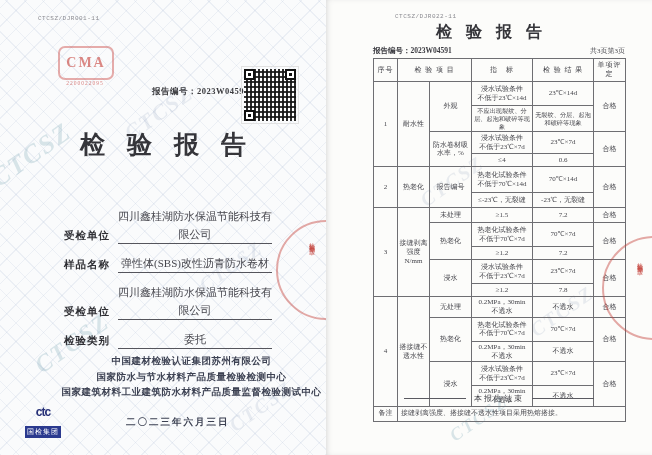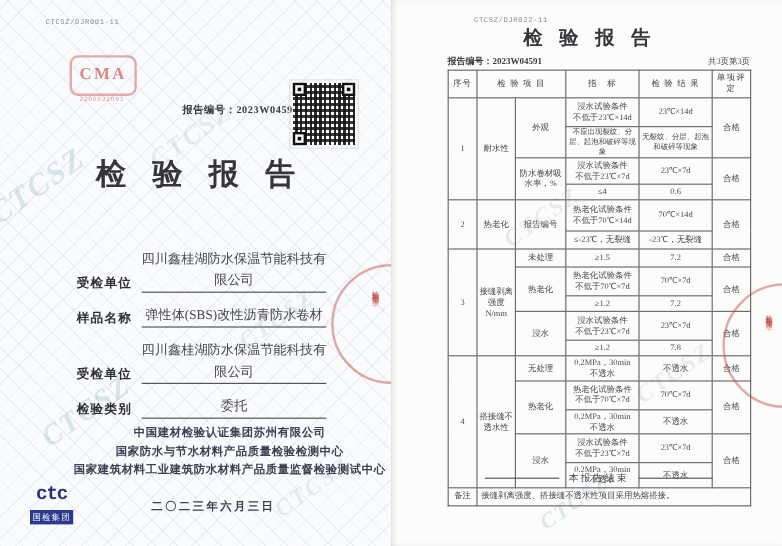--- a/index.html
+++ b/index.html
@@ -49,21 +49,21 @@
   .fields{position:absolute;left:64px;top:206px;width:208px;}
   .field{display:flex;align-items:flex-end;margin-bottom:9px;}
   .f-label{width:54px;font-size:10.5px;font-weight:700;color:#2f2f34;letter-spacing:1px;flex:none;padding-bottom:1px;}
   .f-valwrap{flex:1;border-bottom:1px solid #55555c;text-align:center;min-height:13px;padding-bottom:1px;}
   .f-val{font-size:11px;color:#45454c;line-height:1.25;}
   .f-val.narrow{max-width:142px;margin:0 auto;}
   .field.gap{margin-top:6px;}
   .orgs{position:absolute;left:0;top:354px;width:383px;text-align:center;}
   .org-line{font-size:9.5px;font-weight:700;color:#3c4152;line-height:15.5px;letter-spacing:.5px;}
   .ctc-logo{position:absolute;left:20px;top:404px;width:46px;text-align:center;}
-  .ctc-word{font-family:Liberation Mono, monospace;font-size:16px;font-weight:800;color:#273178;letter-spacing:-1px;line-height:16px;}
+  .ctc-word{font-family:Liberation Sans, sans-serif;font-size:12px;font-weight:800;color:#273178;letter-spacing:-1px;line-height:16px;}
   .ctc-sub{margin-top:2px;background:#2b3a8f;color:#fff;font-size:7px;padding:1px 2px;letter-spacing:1px;display:inline-block;}
   .cover-date{position:absolute;left:126px;top:416px;font-size:9.5px;font-weight:600;color:#3c4152;letter-spacing:2px;}
   
   .seal{position:absolute;border:2px solid rgba(198,66,60,.45);border-radius:50%;}
   .seal-cover{right:-50px;top:220px;width:96px;height:96px;}
   .seal-right{right:-54px;top:236px;width:100px;height:100px;}
   .seal-text{position:absolute;writing-mode:vertical-rl;font-size:6px;color:rgba(195,62,56,.7);letter-spacing:1px;}
   .seal-text-cover{right:10px;top:238px;}
   .seal-text-right{right:8px;top:258px;}
   

